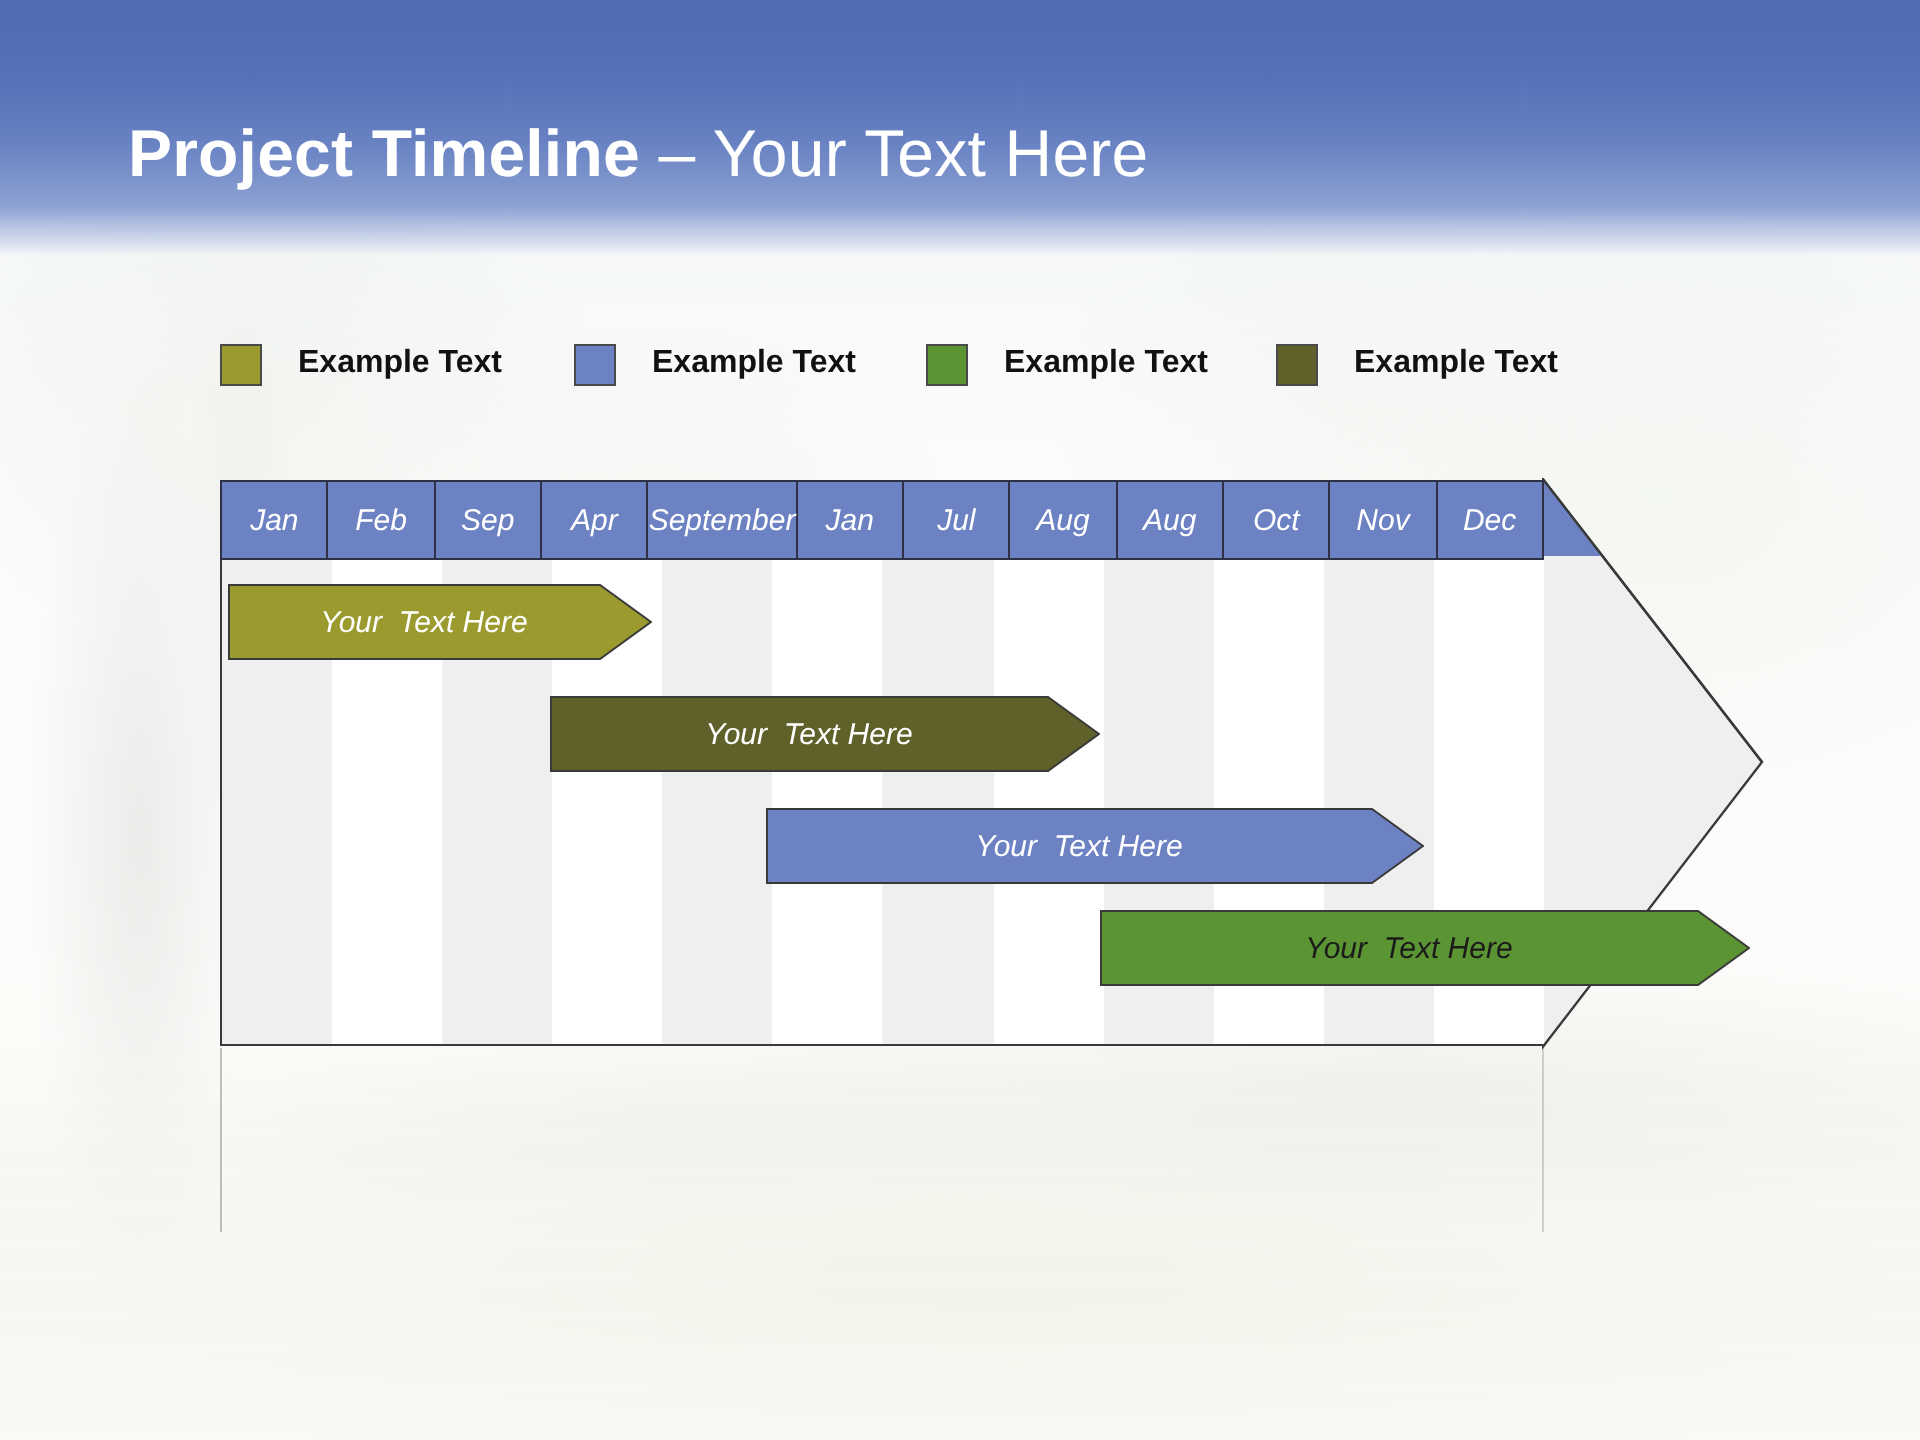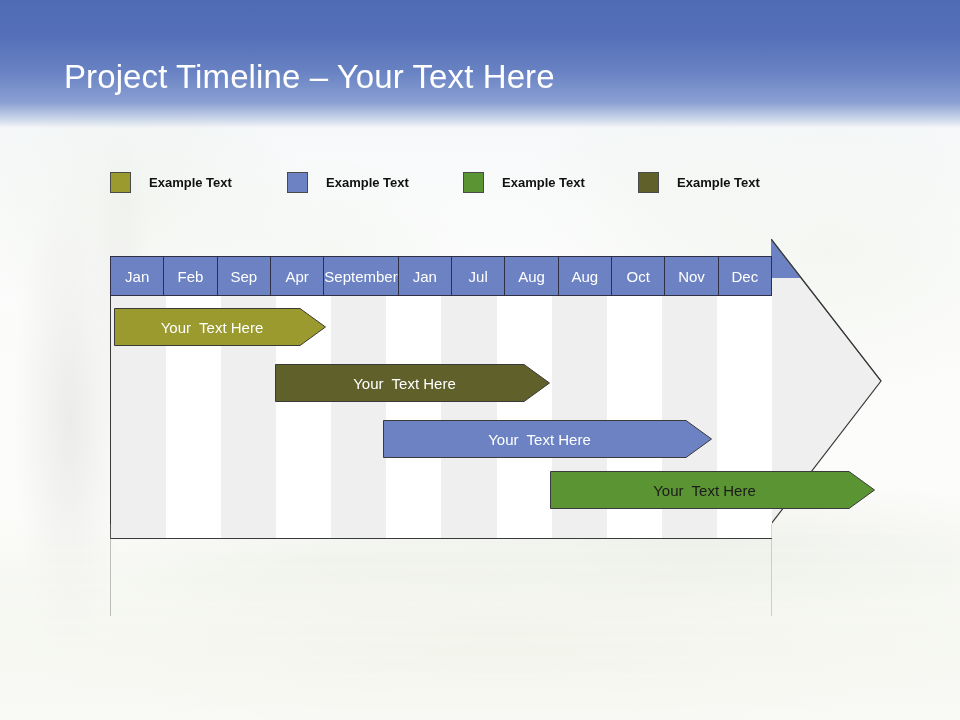--- a/index.html
+++ b/index.html
@@ -73,21 +73,21 @@
   }
   .title-text {
     position: absolute;
     left: 64px;
     top: 58px;
     font-size: 33px;
     color: #ffffff;
     white-space: nowrap;
     letter-spacing: 0.1px;
   }
-  .title-bold { font-weight: normal; }
+  .title-bold { font-weight: bold; }
   .title-dash { font-weight: normal; }
   .title-light { font-weight: normal; }
 
   
   .legend {
     position: absolute;
     left: 110px;
     top: 170px;
     width: 740px;
     height: 24px;
@@ -101,33 +101,34 @@
   }
   .legend-swatch {
     width: 21px;
     height: 21px;
     border: 1px solid #4a4a4a;
     box-sizing: border-box;
     flex: 0 0 auto;
   }
   .legend-label {
     margin-left: 18px;
-    font-size: 13px;
+    font-size: 16px;
     font-weight: bold;
     color: #111111;
     white-space: nowrap;
   }
 
   
   .chart {
     position: absolute;
     left: 110px;
-    top: 256px;
+    top: 240px;
     width: 662px;
     height: 284px;
+    font-style: italic;
   }
 
   
   .arrow-tip {
     position: absolute;
     left: 771px;
     top: 239px;
     width: 112px;
     height: 286px;
     pointer-events: none;

